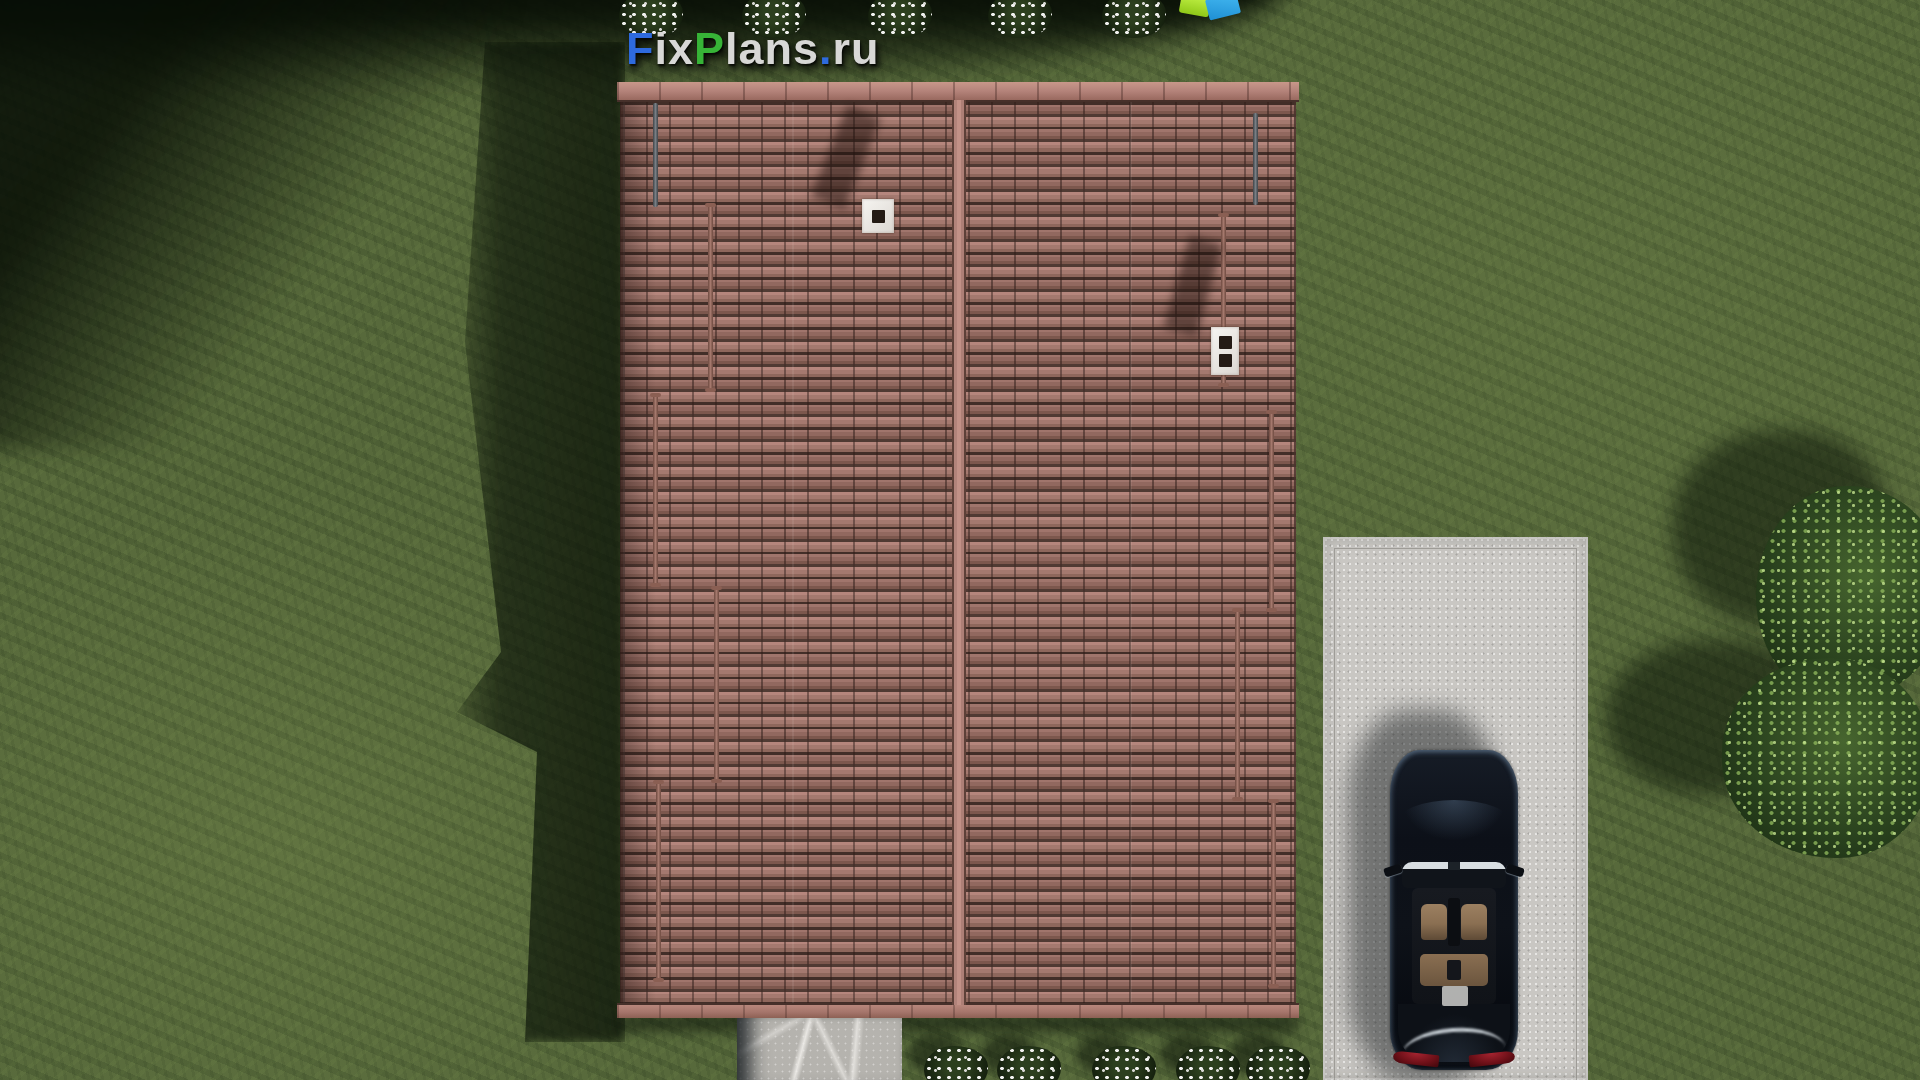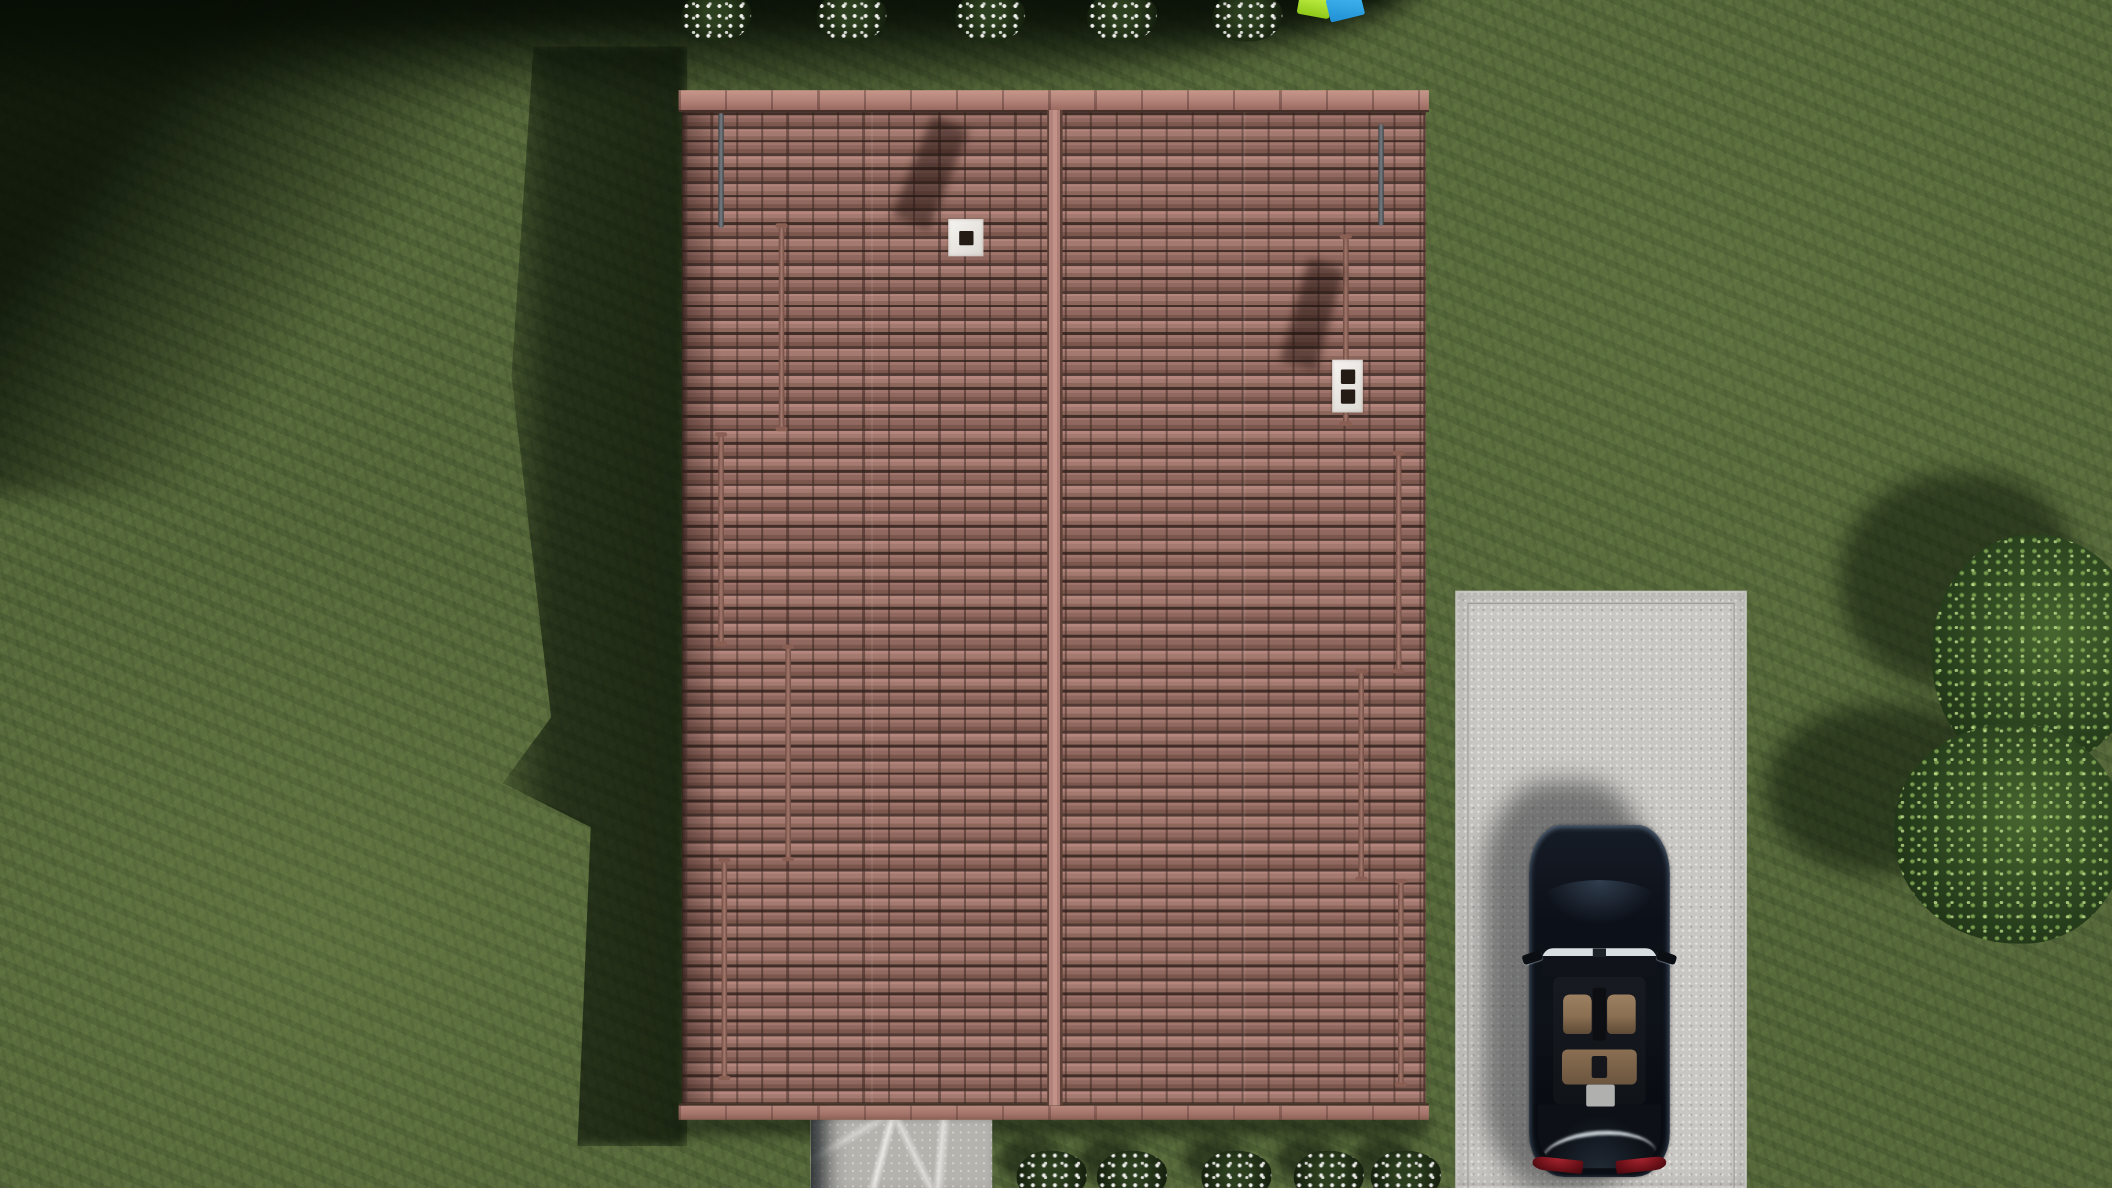--- a/index.html
+++ b/index.html
@@ -221,14 +221,15 @@
   <div class="bush-sh" style="left:1230px;top:1034px"></div>
   <div class="bush" style="left:924px;top:1046px"></div>
   <div class="bush" style="left:997px;top:1046px"></div>
   <div class="bush" style="left:1092px;top:1046px"></div>
   <div class="bush" style="left:1176px;top:1046px"></div>
   <div class="bush" style="left:1246px;top:1046px"></div>
 
   <div class="toy-lime"></div>
   <div class="toy-blue"></div>
 
+  <div class="watermark"><span class="wm-blue">F</span><span class="wm-white">ix</span><span class="wm-green">P</span><span class="wm-white">lans</span><span class="wm-blue">.</span><span class="wm-white">ru</span></div>
 
 </div>
 
 </body></html>

